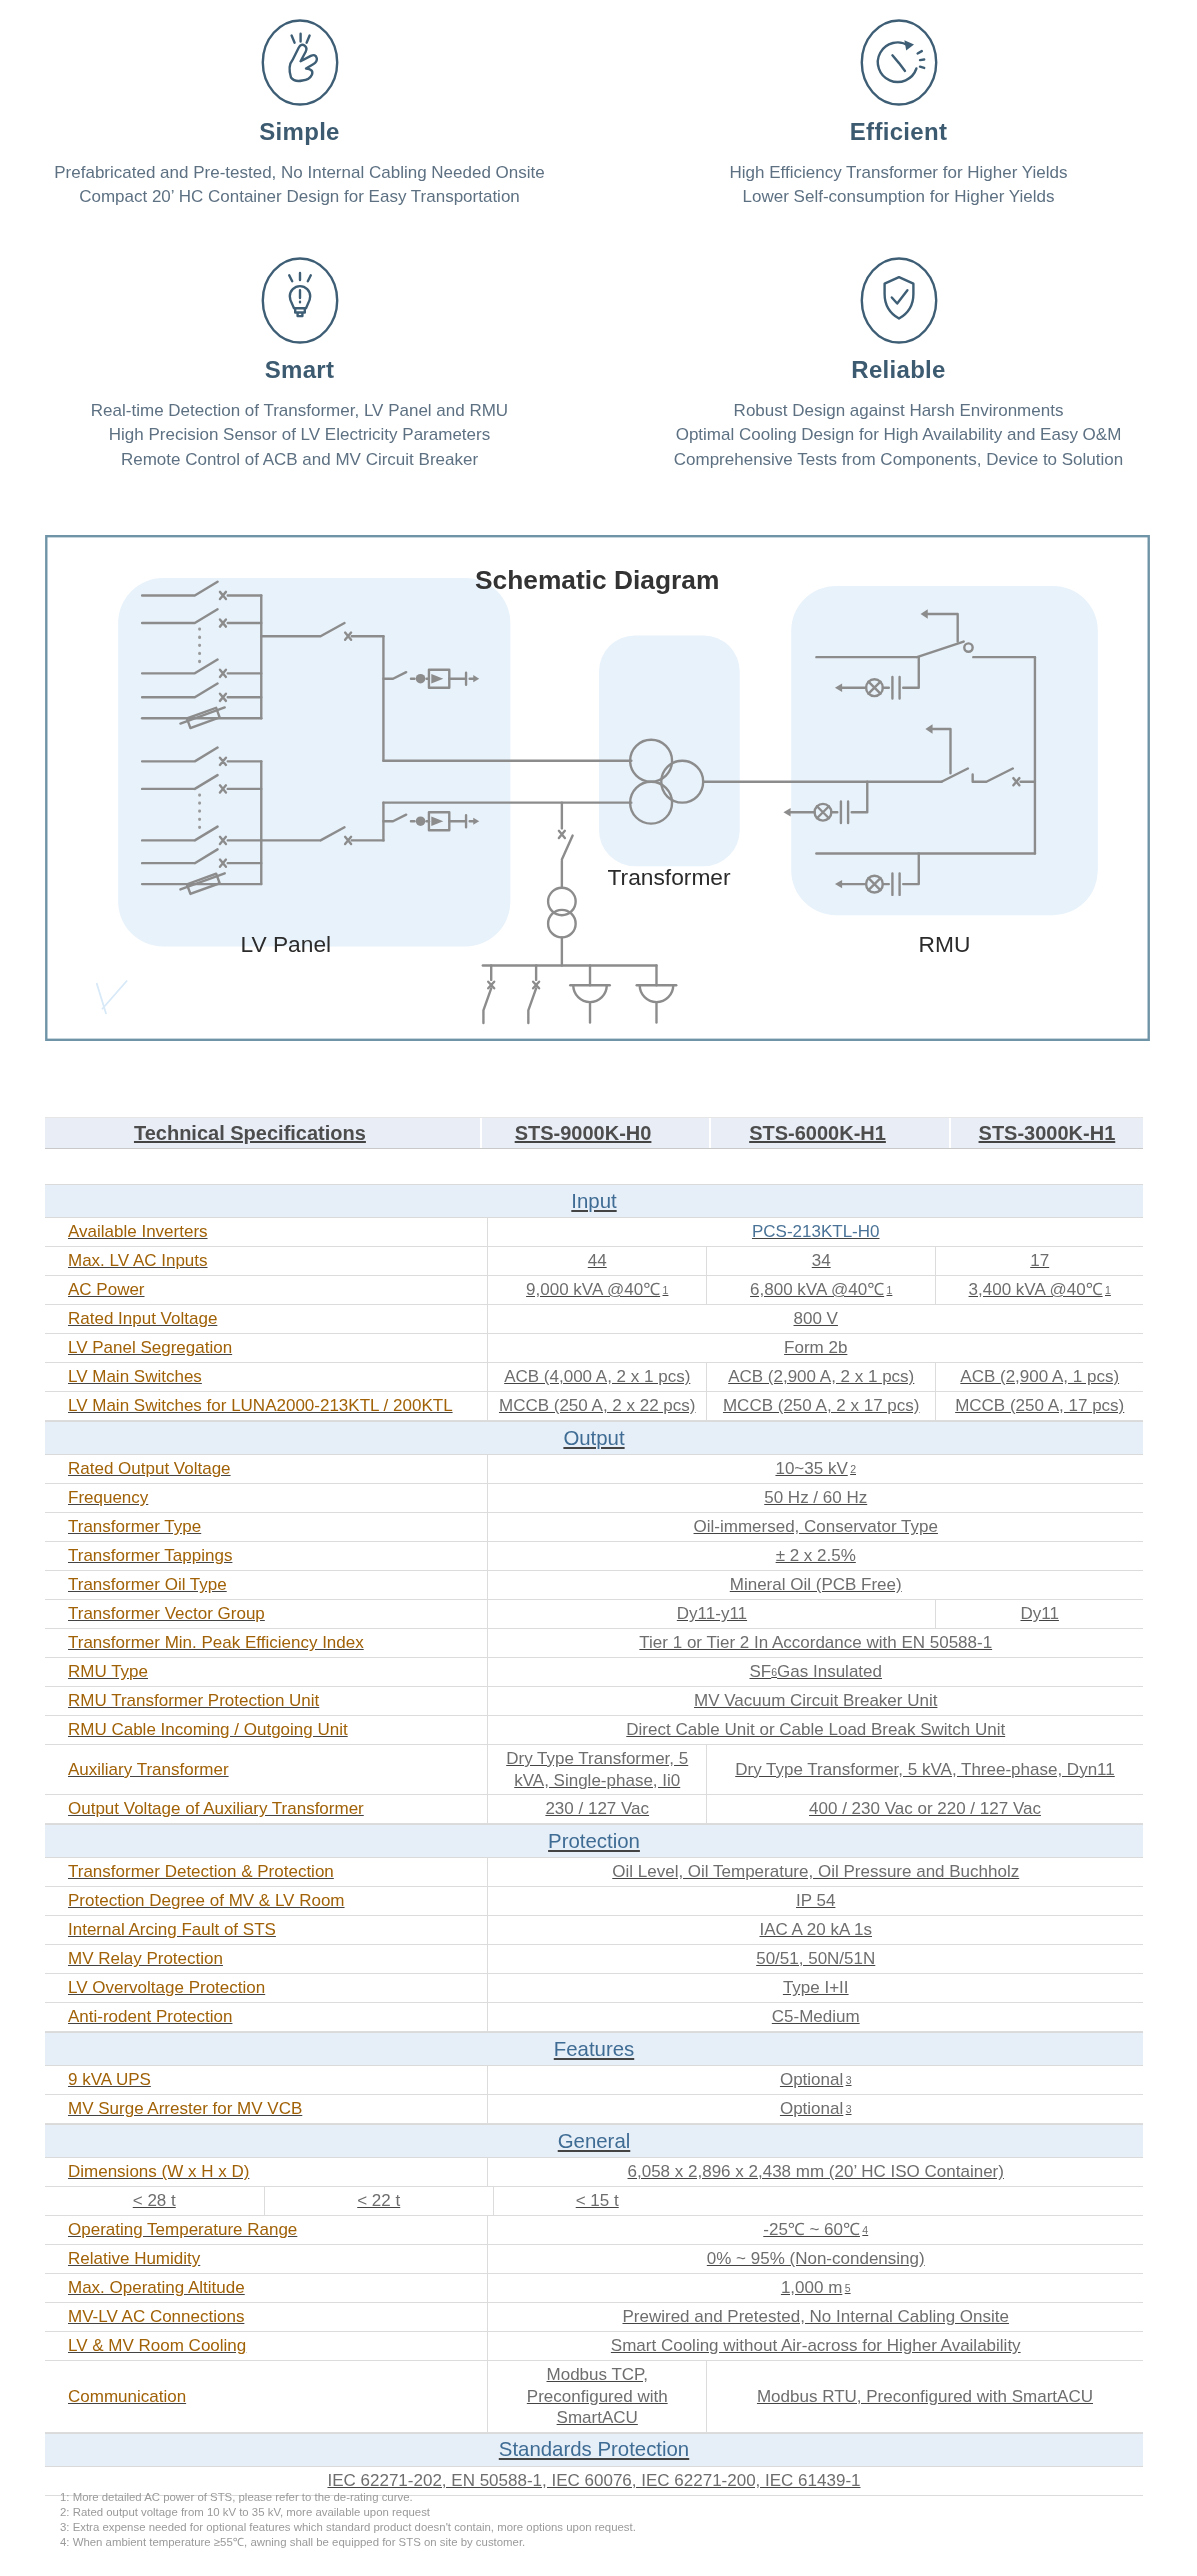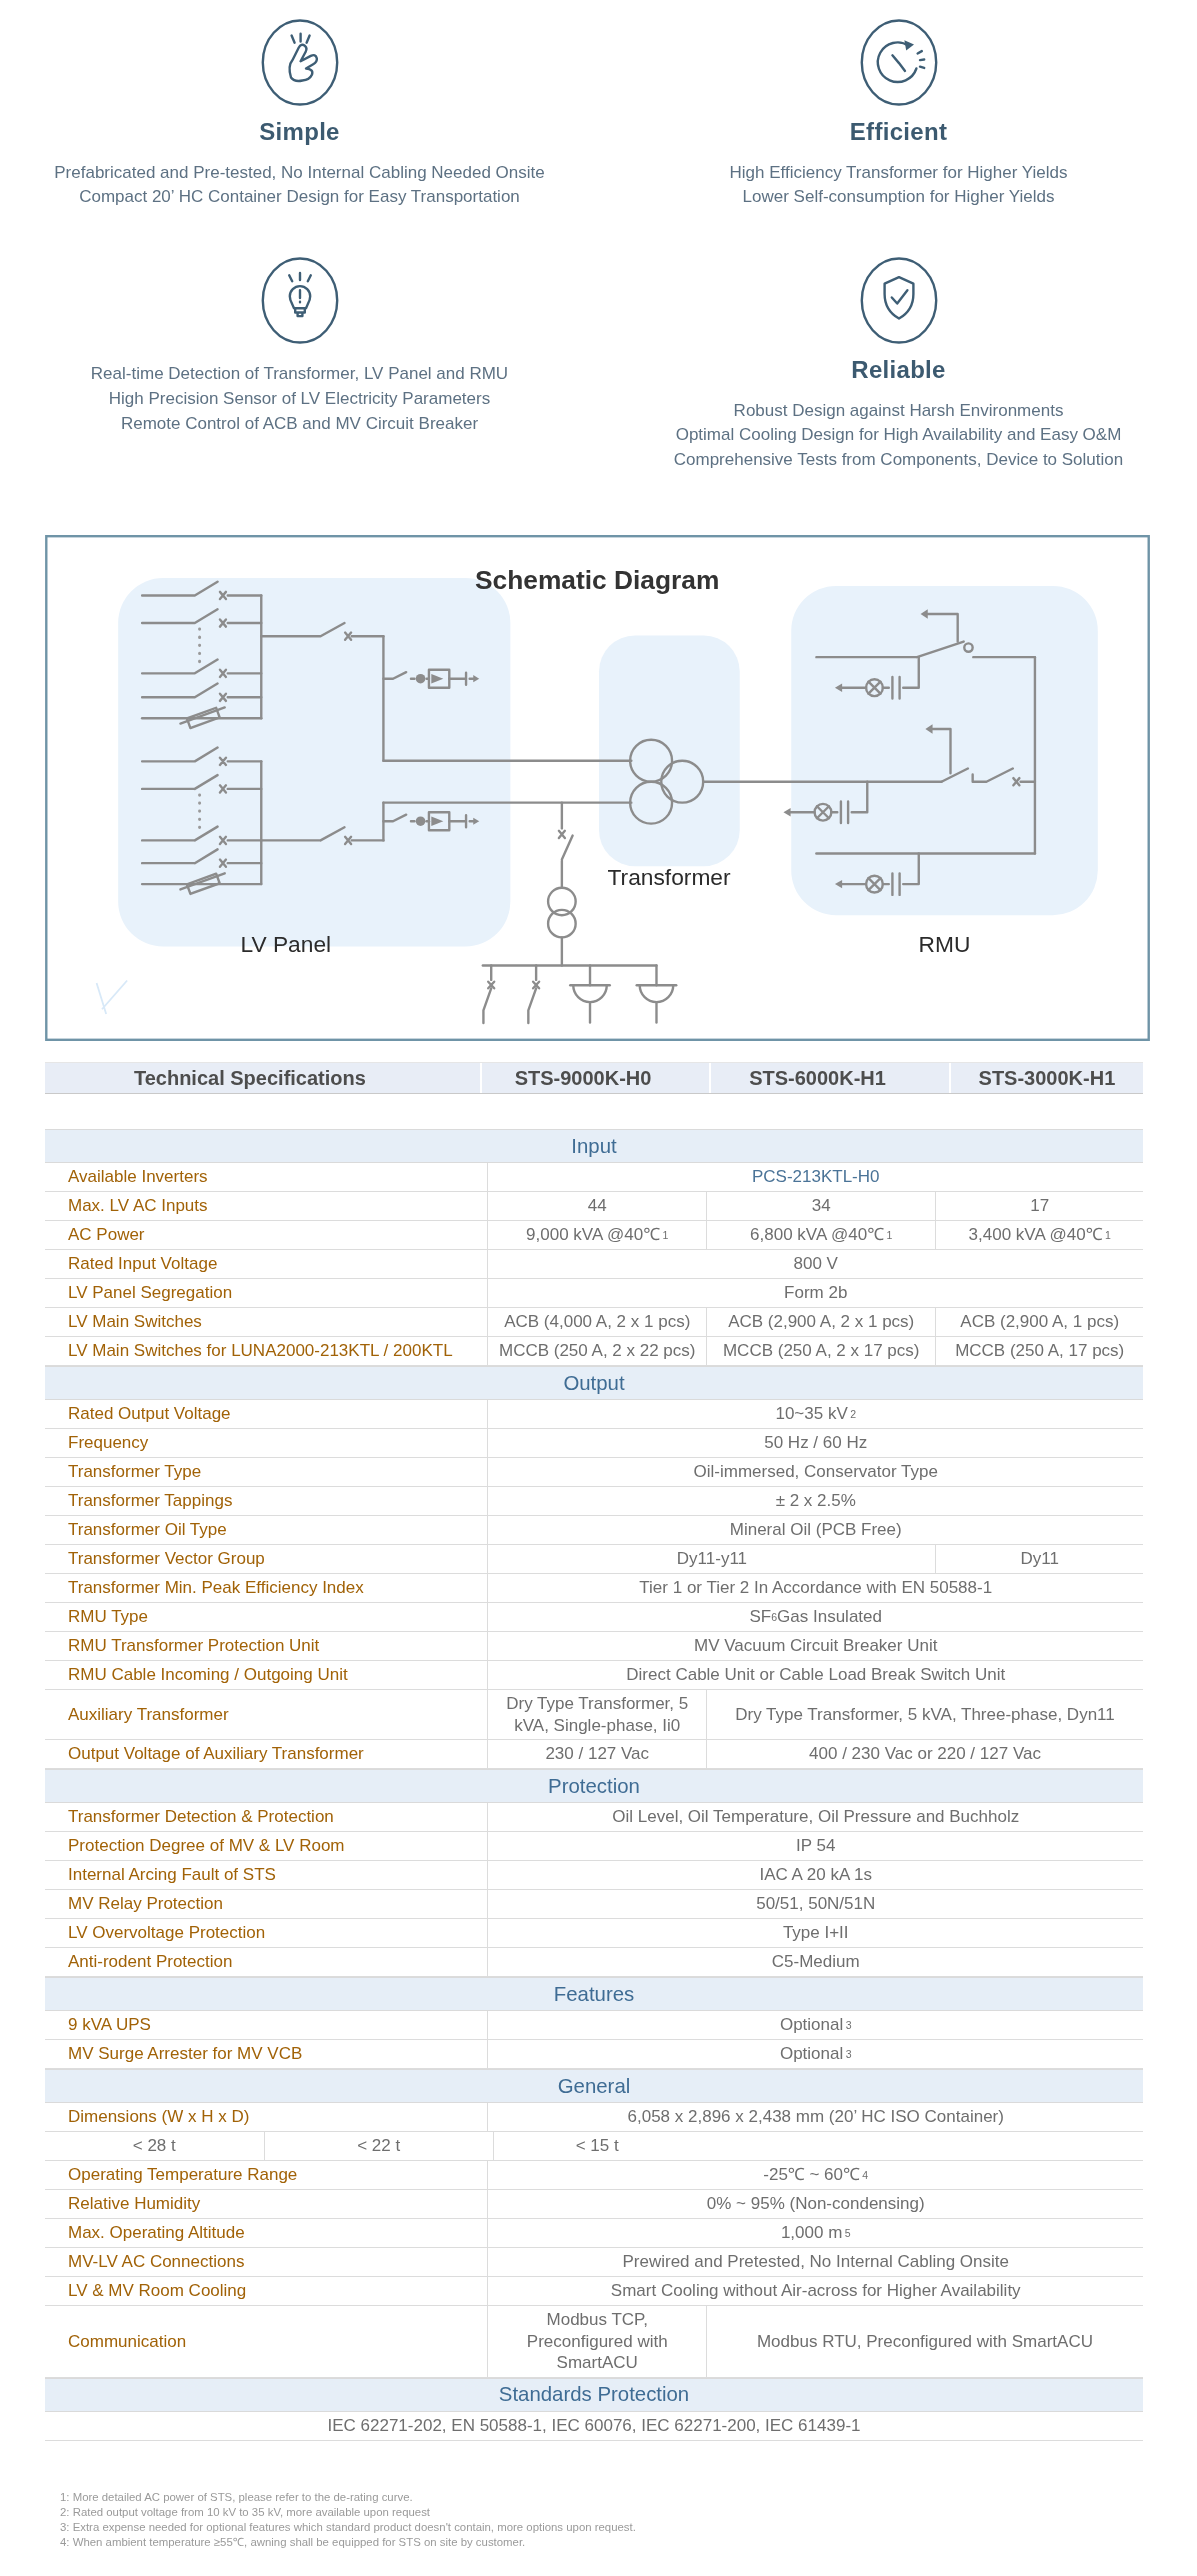--- a/index.html
+++ b/index.html
@@ -20,21 +20,21 @@
   
   .schematic{position:absolute;left:45px;top:535px;width:1105px;height:506px;text-align:center;}
   .ln{stroke:#8C8C8C;stroke-width:4;fill:none;stroke-linecap:round;stroke-linejoin:round}
   .fl{fill:#8C8C8C;stroke:none}
   .dot{stroke:#9A9A9A;stroke-width:5;stroke-dasharray:0.5 13;stroke-linecap:round;fill:none}
   .blob{fill:#E8F2FB;stroke:none}
   .sch-title{font-size:44px;font-weight:bold;fill:#333333}
   .sch-label{font-size:38px;fill:#2B2B2B}
   .wm{stroke:#D8E9F8;stroke-width:3;fill:none}
   
-  .spec{position:absolute;left:45px;top:1062px;width:1098px;}
+  .spec{position:absolute;left:45px;top:1117px;width:1098px;text-decoration:underline;}
   .t-header{display:flex;background:#E8EDF6;border-top:1.2px solid #E6E6E6;border-bottom:1.2px solid #C9C9C9;min-height:30px;}
   .t-header .h-cell{display:flex;align-items:center;justify-content:center;
      font-size:20px;font-weight:bold;color:#4D4D4D;}
   .t-header .h-cell + .h-cell{border-left:2.4px solid #ffffff;margin-left:25px;}
   .t-section:first-of-type{margin-top:35px;}
   .s-band{min-height:32px;display:flex;align-items:center;justify-content:center;
      background:#E6EEF7;color:#3F6C94;font-size:20.4px;
      border-top:1.2px solid #DADADA;border-bottom:1.2px solid #DADADA;}
   .t-row{display:flex;border-bottom:1.2px solid #DCDCDC;min-height:28px;}
   .t-cell{display:flex;align-items:center;justify-content:center;text-align:center;
@@ -90,20 +90,21 @@
   <div class="feature f2">
     <span class="f-icon">
       <svg width="84" height="91" viewBox="0 0 140 150">
         <ellipse class="f-ico-stroke" cx="70" cy="75" rx="62" ry="70"></ellipse>
         <path class="f-ico-stroke" d="M52,33 L57,43 M70,29 L70,41 M88,33 L83,43"></path>
         <path class="f-ico-stroke" d="M57,81 Q53,74 53,68 A17,17 0 1 1 87,68 Q87,74 83,81 L80,88 L60,88 Z"></path>
         <path class="f-ico-stroke" d="M62,88 L62,95 L78,95 L78,88 M66,95 L66,101 L74,101 L74,95"></path>
         <path class="f-ico-stroke" d="M70,58 L70,71 M70,77 L70,78"></path>
       </svg>
     </span>
+    <div class="f-title">Smart</div>
     <div class="f-lines">
       <div class="f-line">Real-time Detection of Transformer, LV Panel and RMU</div>
       <div class="f-line">High Precision Sensor of LV Electricity Parameters</div>
       <div class="f-line">Remote Control of ACB and MV Circuit Breaker</div>
     </div>
   </div>
 
   <div class="feature f3">
     <span class="f-icon">
       <svg width="84" height="91" viewBox="0 0 140 150">

